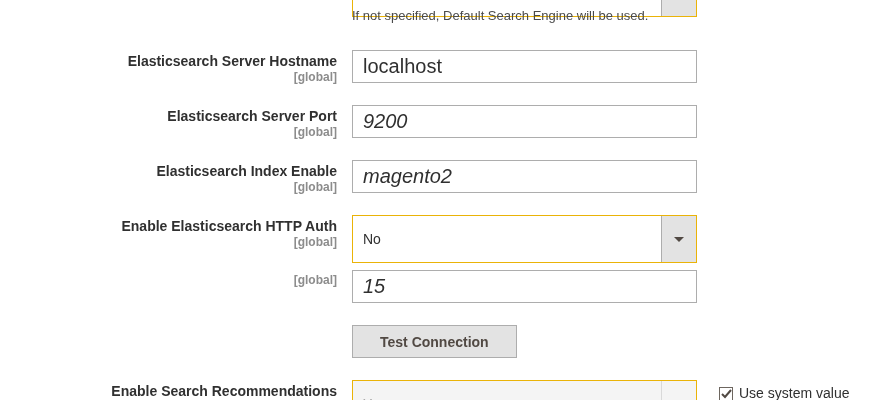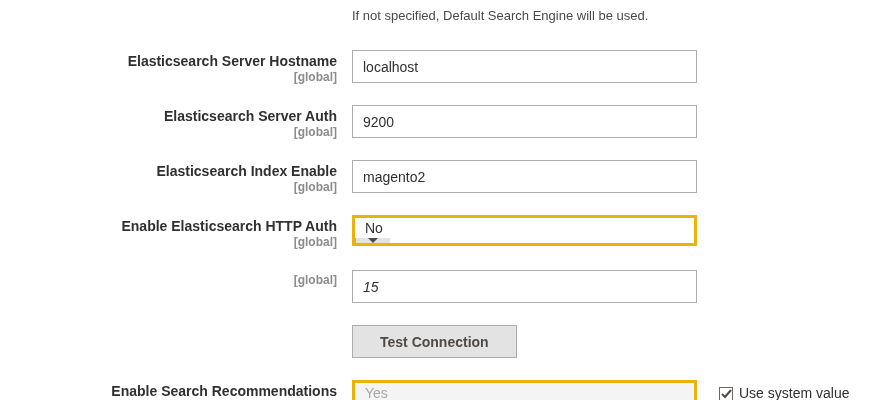--- a/index.html
+++ b/index.html
@@ -17,28 +17,28 @@
   }
   .field-label .label-text {
     font-size:14px; font-weight:700; color:#303030; line-height:17px;padding-left:28px;
   }
   .field-label .scope-hint {
     font-size:12px; font-weight:700; color:#8c8c8c; line-height:13px; margin-top:1px;
   }
   .text-input {
     position:absolute; left:352px; width:345px; height:33px;
     border:1px solid #adadad; background:#ffffff;
-    padding:0 10px; font-size:14px; color:#303030;
+    padding:0 10px; font-size:20px; color:#303030;
     font-family:"Liberation Sans", sans-serif;
     outline:none;
   }
   .select-wrap {
-    position:absolute; left:352px; width:345px; height:31px;
-    border:3px solid #eab308; background:#ffffff;
-    display:flex; align-items:stretch;flex-direction:column;
+    position:absolute; left:352px; width:345px; height:48px;
+    border:1px solid #eab308; background:#ffffff;
+    display:flex; align-items:stretch;
   }
   .select-value {
     flex:1; display:flex; align-items:center;
     padding:0 10px; font-size:14px; color:#303030;
   }
   .select-arrow-btn {
     width:35px; background:#e3e3e3; border-left:1px solid #adadad;
     display:flex; align-items:center; justify-content:center;
   }
   .arrow-down {
@@ -88,30 +88,30 @@
   </div>
   <div class="note-text" style="top:8px">If not specified, Default Search Engine will be used.</div>
 
   <div class="field-label" style="top:53px">
     <div class="label-text">Elasticsearch Server Hostname</div>
     <div class="scope-hint">[global]</div>
   </div>
   <input class="text-input" style="top: 50px;" value="localhost">
 
   <div class="field-label" style="top:108px">
-    <div class="label-text">Elasticsearch Server Auth</div>
+    <div class="label-text">Elasticsearch Server Port</div>
     <div class="scope-hint">[global]</div>
   </div>
-  <input class="text-input" style="top: 105px;" value="9200">
+  <input class="text-input" style="top: 105px; font-style: italic;" value="9200">
 
   <div class="field-label" style="top:163px">
     <div class="label-text">Elasticsearch Index Enable</div>
     <div class="scope-hint">[global]</div>
   </div>
-  <input class="text-input" style="top: 160px;" value="magento2">
+  <input class="text-input" style="top: 160px; font-style: italic;" value="magento2">
 
   <div class="field-label" style="top:218px">
     <div class="label-text">Enable Elasticsearch HTTP Auth</div>
     <div class="scope-hint">[global]</div>
   </div>
   <div class="select-wrap" style="top:215px">
     <span class="select-value">No</span>
     <span class="select-arrow-btn">
         <span class="arrow-down"></span>
       </span>

